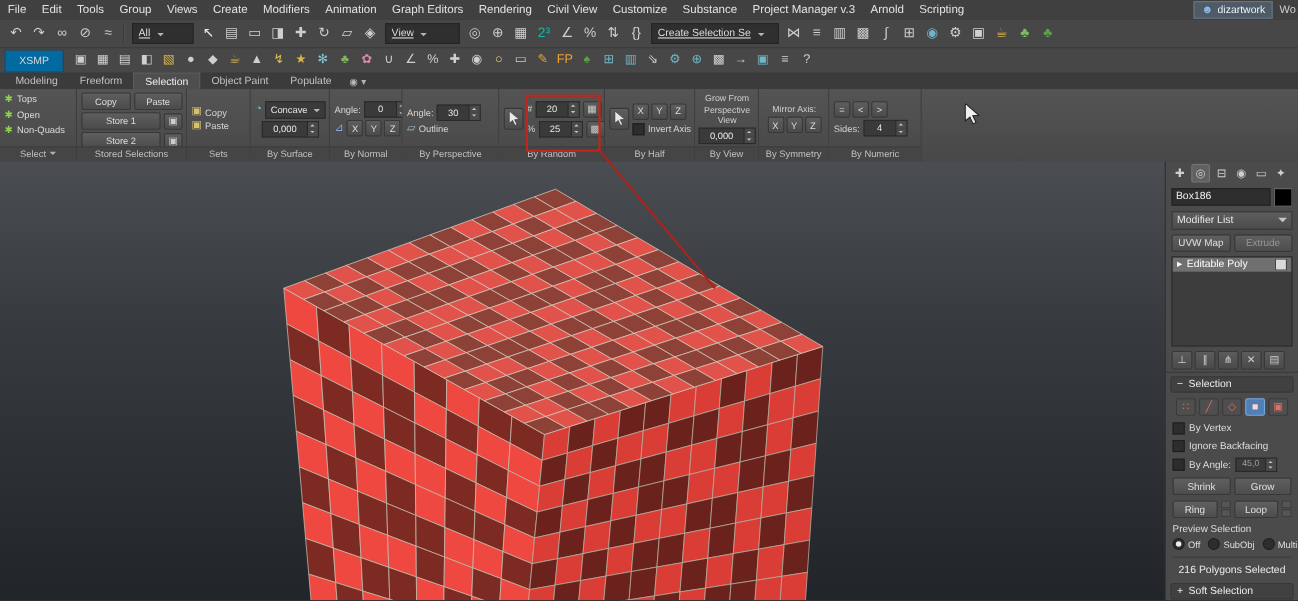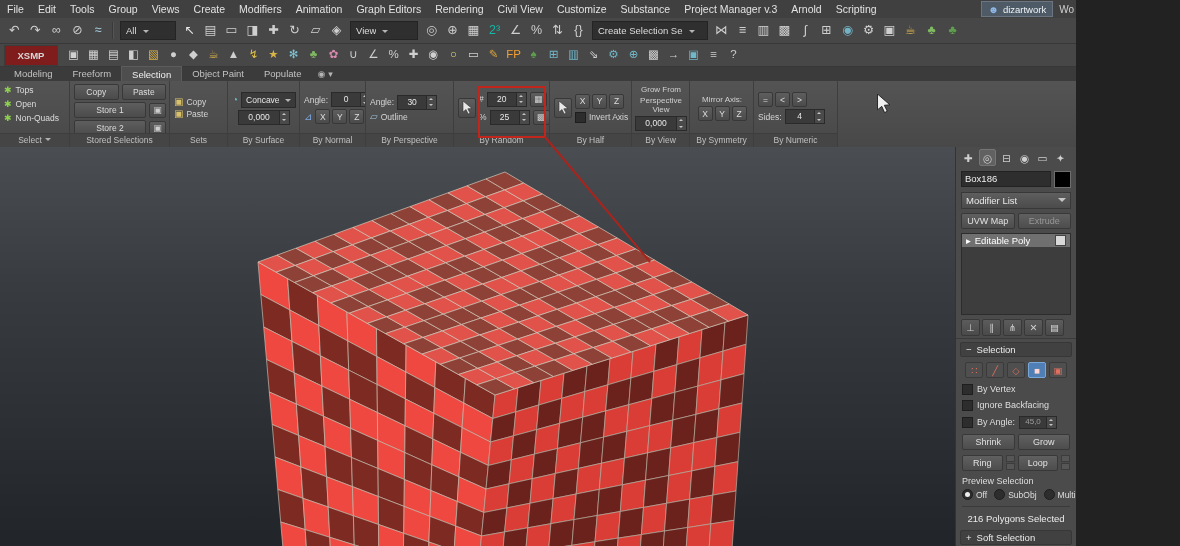--- a/index.html
+++ b/index.html
@@ -1,16 +1,16 @@
 <!DOCTYPE html>
 <html><head>
 <meta charset="utf-8">
 <style>
   html,body{margin:0;padding:0;background:#222;}
-  #app{position:relative;width:1076px;height:546px;overflow:hidden;background:#4a4a4a;
+  #app{position:relative;width:1180px;height:546px;overflow:hidden;background:#4a4a4a;
        font-family:"Liberation Sans","DejaVu Sans",sans-serif;color:#ddd;
        -webkit-font-smoothing:antialiased;}
   
   #menubar{position:absolute;left:0;top:0;width:100%;height:18px;background:#404040;
            border-bottom:1px solid #333;display:flex;align-items:center;font-size:10.5px;color:#e2e2e2;}
   .menu-item{padding:0 7px;line-height:18px;cursor:default;}
   #menu-right{position:absolute;right:2px;top:1px;display:flex;align-items:center;gap:6px;}
   #user-chip{display:flex;align-items:center;gap:4px;background:#49566375;background:#4e5a66;
              border:1px solid #6b7682;height:14px;padding:0 6px;font-size:9.5px;color:#eef3f8;}
   #user-chip .uicon{color:#8db8e8;font-size:10px;}
@@ -20,25 +20,25 @@
            display:flex;align-items:center;padding-left:4px;box-sizing:border-box;}
   #toolbar1{top:18px;height:26px;}
   #toolbar2{top:44px;height:23px;}
   .icon-btn{width:21px;height:21px;display:inline-flex;align-items:center;justify-content:center;
             border-radius:2px;flex:0 0 auto;}
   #toolbar2 .icon-btn{width:19px;height:19px;}
   .icon-btn i{font-style:normal;font-size:12.5px;line-height:1;color:#cfcfcf;}
   #toolbar2 .icon-btn i{font-size:11.5px;}
   .tb-sep{width:1px;height:17px;background:#393939;border-right:1px solid #555;margin:0 3px;flex:0 0 auto;}
   .dd{height:17px;background:#2f2f2f;border:1px solid #242424;color:#ddd;font-size:9.5px;
-      display:inline-flex;align-items:center;padding:0 5px;margin:17px 3px;position:relative;flex:0 0 auto;}
+      display:inline-flex;align-items:center;padding:0 5px;margin:17px 3px;position:relative;flex:0 0 auto;text-decoration:underline;}
   .dd span{overflow:hidden;white-space:nowrap;}
   .dd::after{content:"";margin-left:6px;border:3px solid transparent;border-top-color:#b5b5b5;transform:translateY(2px);}
-  #xsmp-tab{width:52px;height:19px;background:#7f1d1d;border:1px solid #3c3c3c;color:#d8d8d8;
-            font-size:9.5px;display:flex;align-items:center;justify-content:center;margin-right:6px;flex:0 0 auto;font-weight:bold;}
+  #xsmp-tab{width:52px;height:19px;background:#0369a1;border:1px solid #3c3c3c;color:#d8d8d8;
+            font-size:9.5px;display:flex;align-items:center;justify-content:center;margin-right:6px;flex:0 0 auto;}
   
   #ribbon{position:absolute;left:0;top:67px;width:100%;height:80px;}
   #ribbon-tabs{height:14px;background:#3b3b3b;display:flex;align-items:flex-end;padding-left:4px;font-size:9.5px;color:#c2c2c2;}
   .rtab{padding:1px 10px 0 10px;line-height:13px;margin-top:14px;}
   .rtab[data-active="true"]{background:#4e4e4e;color:#f0f0f0;border:1px solid #5c5c5c;border-bottom:none;}
   .rtab-tools{display:flex;align-items:center;gap:3px;margin-left:6px;color:#b5b5b5;font-size:9px;line-height:13px;}
   #ribbon-body{height:66px;background:#4e4e4e;display:flex;border-bottom:1px solid #353535;}
   .rpanel{display:flex;flex-direction:column;border-right:1px solid #3e3e3e;box-sizing:border-box;
           background:linear-gradient(#545454,#484848);flex:0 0 auto;}
   .rfill{flex:1 1 auto;background:linear-gradient(#545454,#484848);}

